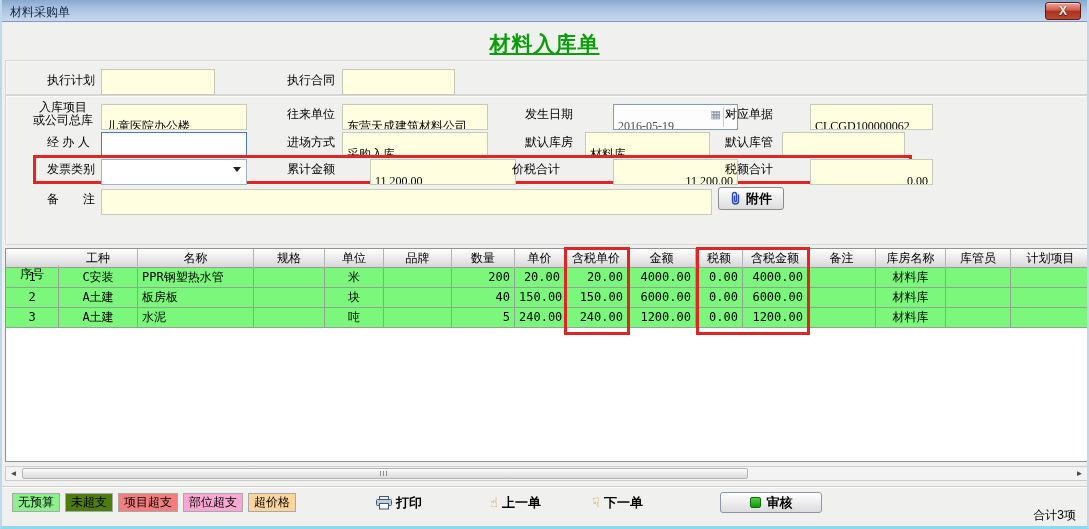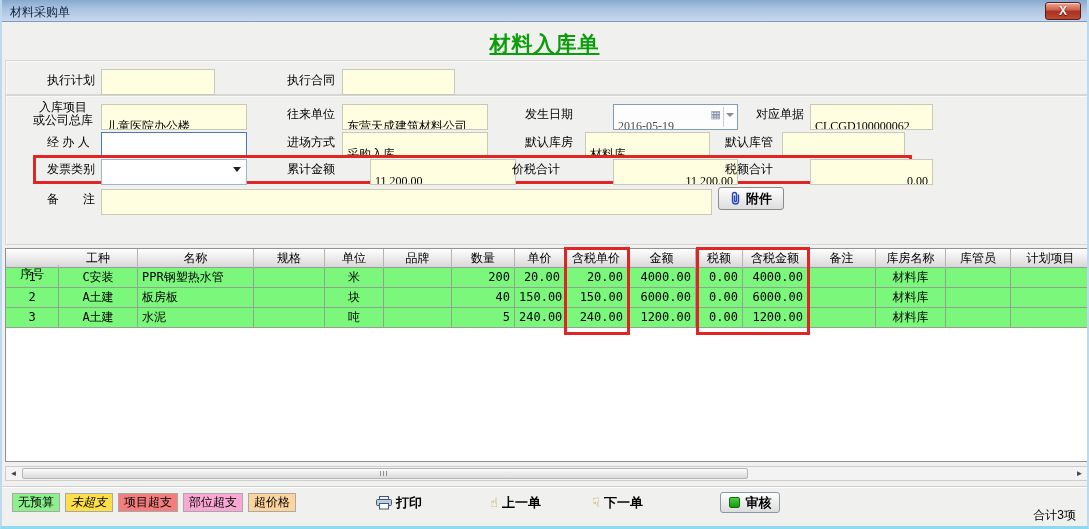--- a/index.html
+++ b/index.html
@@ -53,21 +53,21 @@
   .sthumb { position:absolute; left:16px; top:1px; width:726px; height:11px; background:linear-gradient(180deg,#fcfcfc,#dadada);
             border:1px solid #b5b5b5; border-radius:2px; cursor:pointer; }
   .grip { position:absolute; left:50%; top:2px; margin-left:-5px; display:flex; gap:2px; }
   .grip i { display:block; width:1px; height:5px; background:#8f8f8f; }
   
   .divider { position:absolute; left:0; right:0; top:486px; border-top:1px solid #cfcfcf; border-bottom:1px solid #ffffff; }
   .legend { position:absolute; left:10px; top:493px; display:flex; gap:5px; }
   .chip { height:19px; line-height:17px; padding:0 5px; border:1px solid #a8a8a8; font-size:12px; white-space:nowrap; }
   .tbtn { position:absolute; top:494px; display:flex; align-items:center; gap:4px; font-size:13px; font-weight:bold; cursor:pointer; }
   .hand { font-size:13px; color:#c59a28; font-weight:normal; line-height:14px; }
-  .auditbtn { position:absolute; left:718px; top:492px; width:60px; height:21px; border:1px solid #8a97a4; border-radius:3px;
+  .auditbtn { position:absolute; left:718px; top:492px; width:102px; height:21px; border:1px solid #8a97a4; border-radius:3px;
               background:linear-gradient(180deg,#ffffff,#dcdcdc); display:flex; align-items:center; justify-content:center; gap:6px;
               font-size:13px; font-weight:bold; cursor:pointer; }
   .gsq { width:11px; height:11px; background:linear-gradient(180deg,#49d13d,#179612); border:1px solid #0b6e0b; border-radius:2px; }
   .total { position:absolute; right:11px; top:507px; font-size:12px; }
 </style>
 </head>
 <body>
 
 <div class="window">
 
@@ -93,21 +93,21 @@
   <div class="fld yin" style="left:99px;top:104px;width:146px">儿童医院办公楼</div>
   <div class="lbl" style="left:285px;top:108px">往来单位</div>
   <div class="fld yin" style="left:340px;top:104px;width:146px">东营天成建筑材料公司</div>
   <div class="lbl" style="left:523px;top:108px">发生日期</div>
   <div class="fld datectl mono" style="left:583px;top:104px;width:125px">
     <span>2016-05-19</span>
     <span class="cal">▦</span>
     <span class="sep"></span>
     <span class="arr"></span>
   </div>
-  <div class="lbl" style="left:754px;top:108px">对应单据</div>
+  <div class="lbl" style="left:723px;top:108px">对应单据</div>
   <div class="fld yin mono" style="left:780px;top:104px;width:123px">CLCGD100000062</div>
 
   <div class="lbl" style="left:45px;top:136px">经 办 人</div>
   <div class="fld win" style="left:99px;top:132px;width:146px"></div>
   <div class="lbl" style="left:285px;top:136px">进场方式</div>
   <div class="fld yin" style="left:340px;top:132px;width:146px">采购入库</div>
   <div class="lbl" style="left:523px;top:136px">默认库房</div>
   <div class="fld yin" style="left:583px;top:132px;width:125px">材料库</div>
   <div class="lbl" style="left:723px;top:136px">默认库管</div>
   <div class="fld yin" style="left:780px;top:132px;width:123px"></div>
@@ -221,21 +221,21 @@
           <i></i>
         </span>
     </div>
     <div class="sarrow" style="right:0">►</div>
   </div>
 
   <div class="divider"></div>
 
   <div class="legend">
       <div class="chip" style="background: rgb(141, 240, 141);">无预算</div>
-      <div class="chip" style="background: #fde047; font-style: italic;">未超支</div>
+      <div class="chip" style="background: #4d7c0f;">未超支</div>
       <div class="chip" style="background: rgb(244, 126, 126);">项目超支</div>
       <div class="chip" style="background: #f9a8d4;">部位超支</div>
       <div class="chip" style="background: rgb(251, 212, 158);">超价格</div>
     </div>
 
   <div class="tbtn" style="left:374px">
     <svg width="16" height="14" viewBox="0 0 16 14">
       <rect x="3.5" y="0.5" width="9" height="3" fill="#e8eef4" stroke="#44586e"></rect>
       <rect x="0.5" y="3.5" width="15" height="6" rx="1" fill="#b9cfe4" stroke="#44586e"></rect>
       <rect x="3.5" y="7.5" width="9" height="5.5" fill="#ffffff" stroke="#44586e"></rect>

